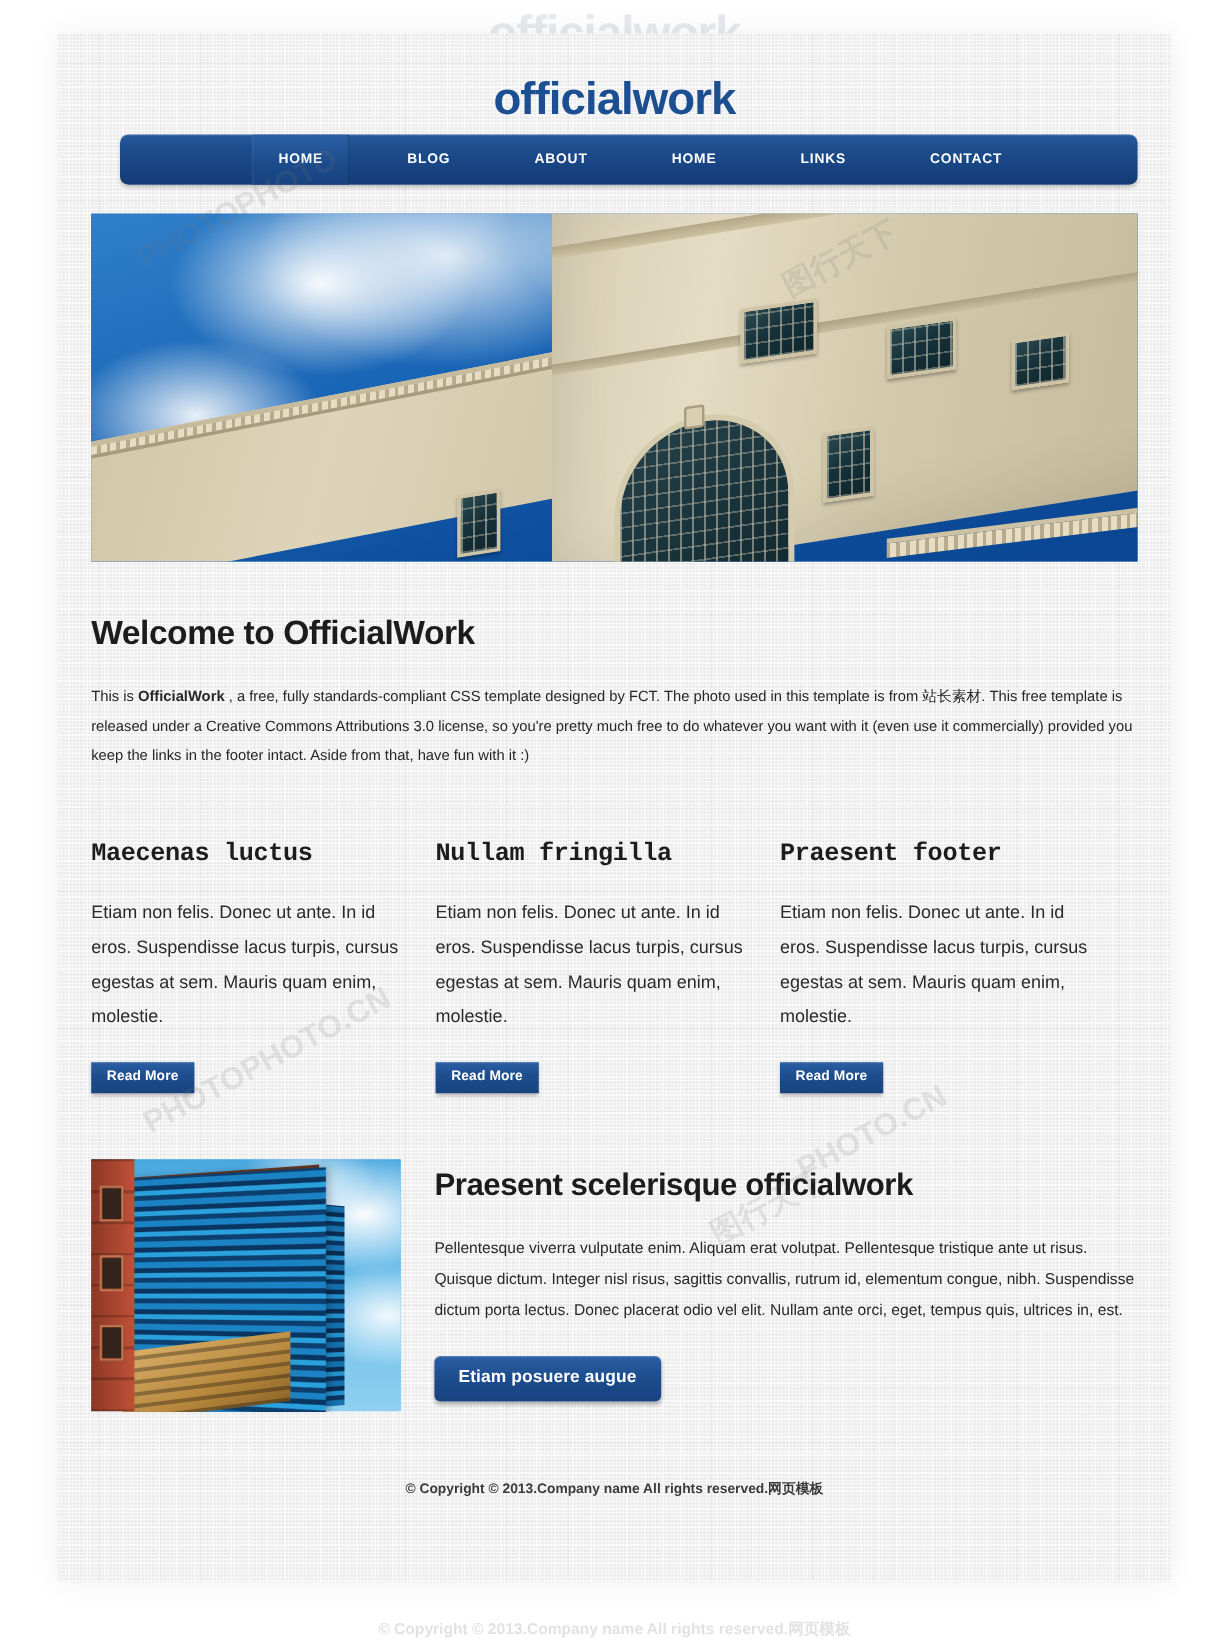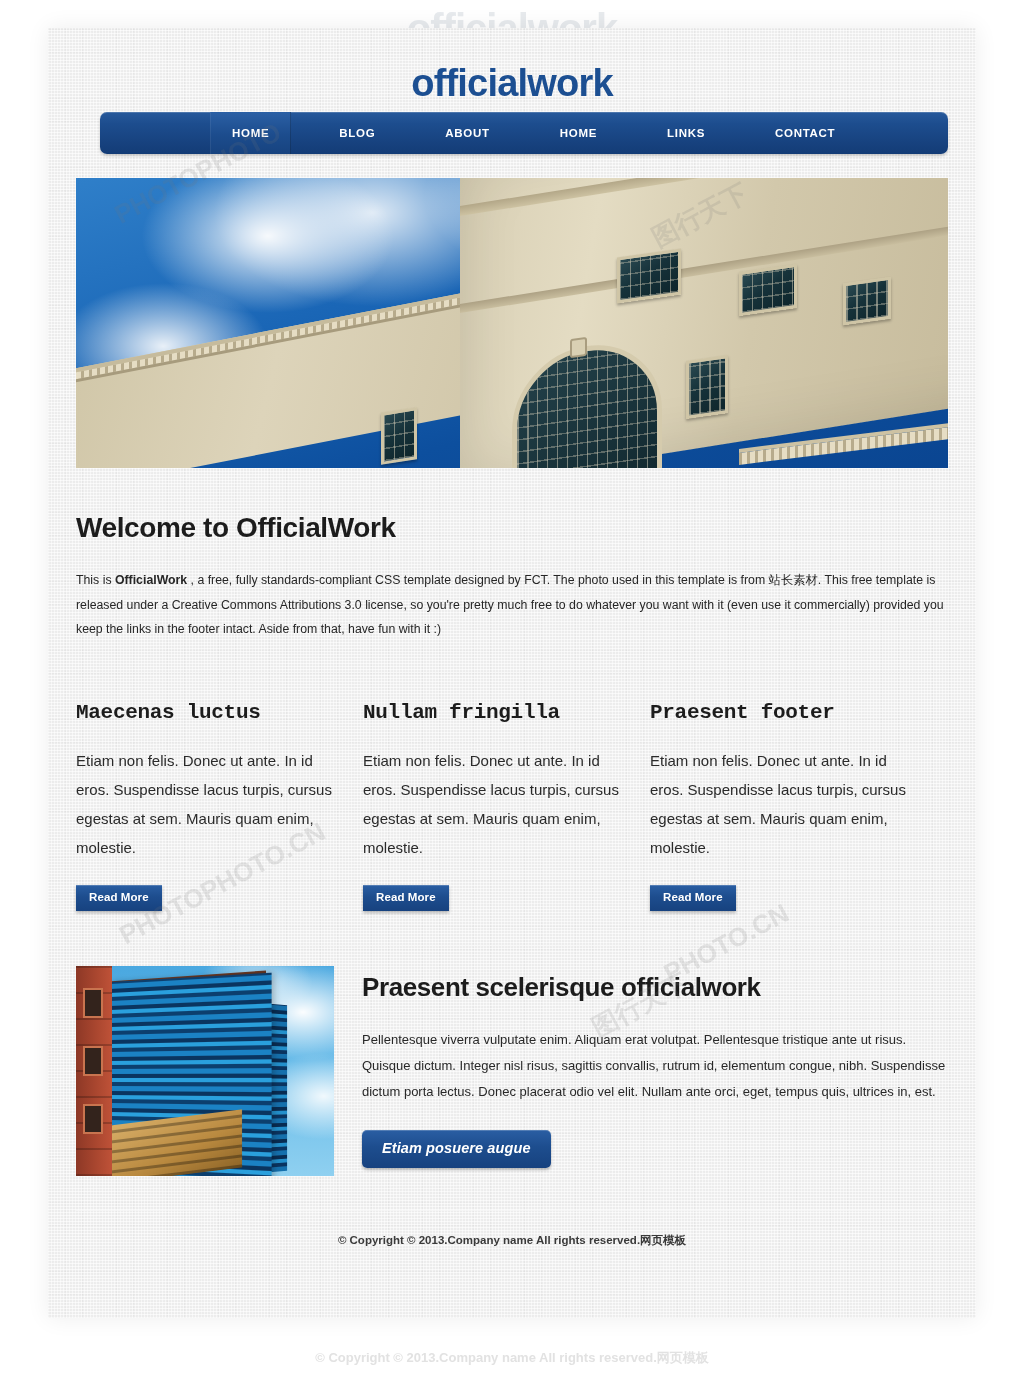--- a/index.html
+++ b/index.html
@@ -283,21 +283,20 @@
     border-radius: 0;
     text-decoration: none;
     box-shadow: 0 2px 3px rgba(0,0,0,.25), inset 0 1px 0 rgba(255,255,255,.2);
     letter-spacing: .1px;
     line-height: 1;
   }
   .btn-lg {
     font-size: 14.5px;
     padding: 11px 20px 12px 20px;
     border-radius: 5px;
-    font-style: italic;
   }
 
   
   .feature {
     display: flex;
     padding: 20px 0 34px 0;
   }
   .feature-img {
     width: 258px;
     height: 210px;

